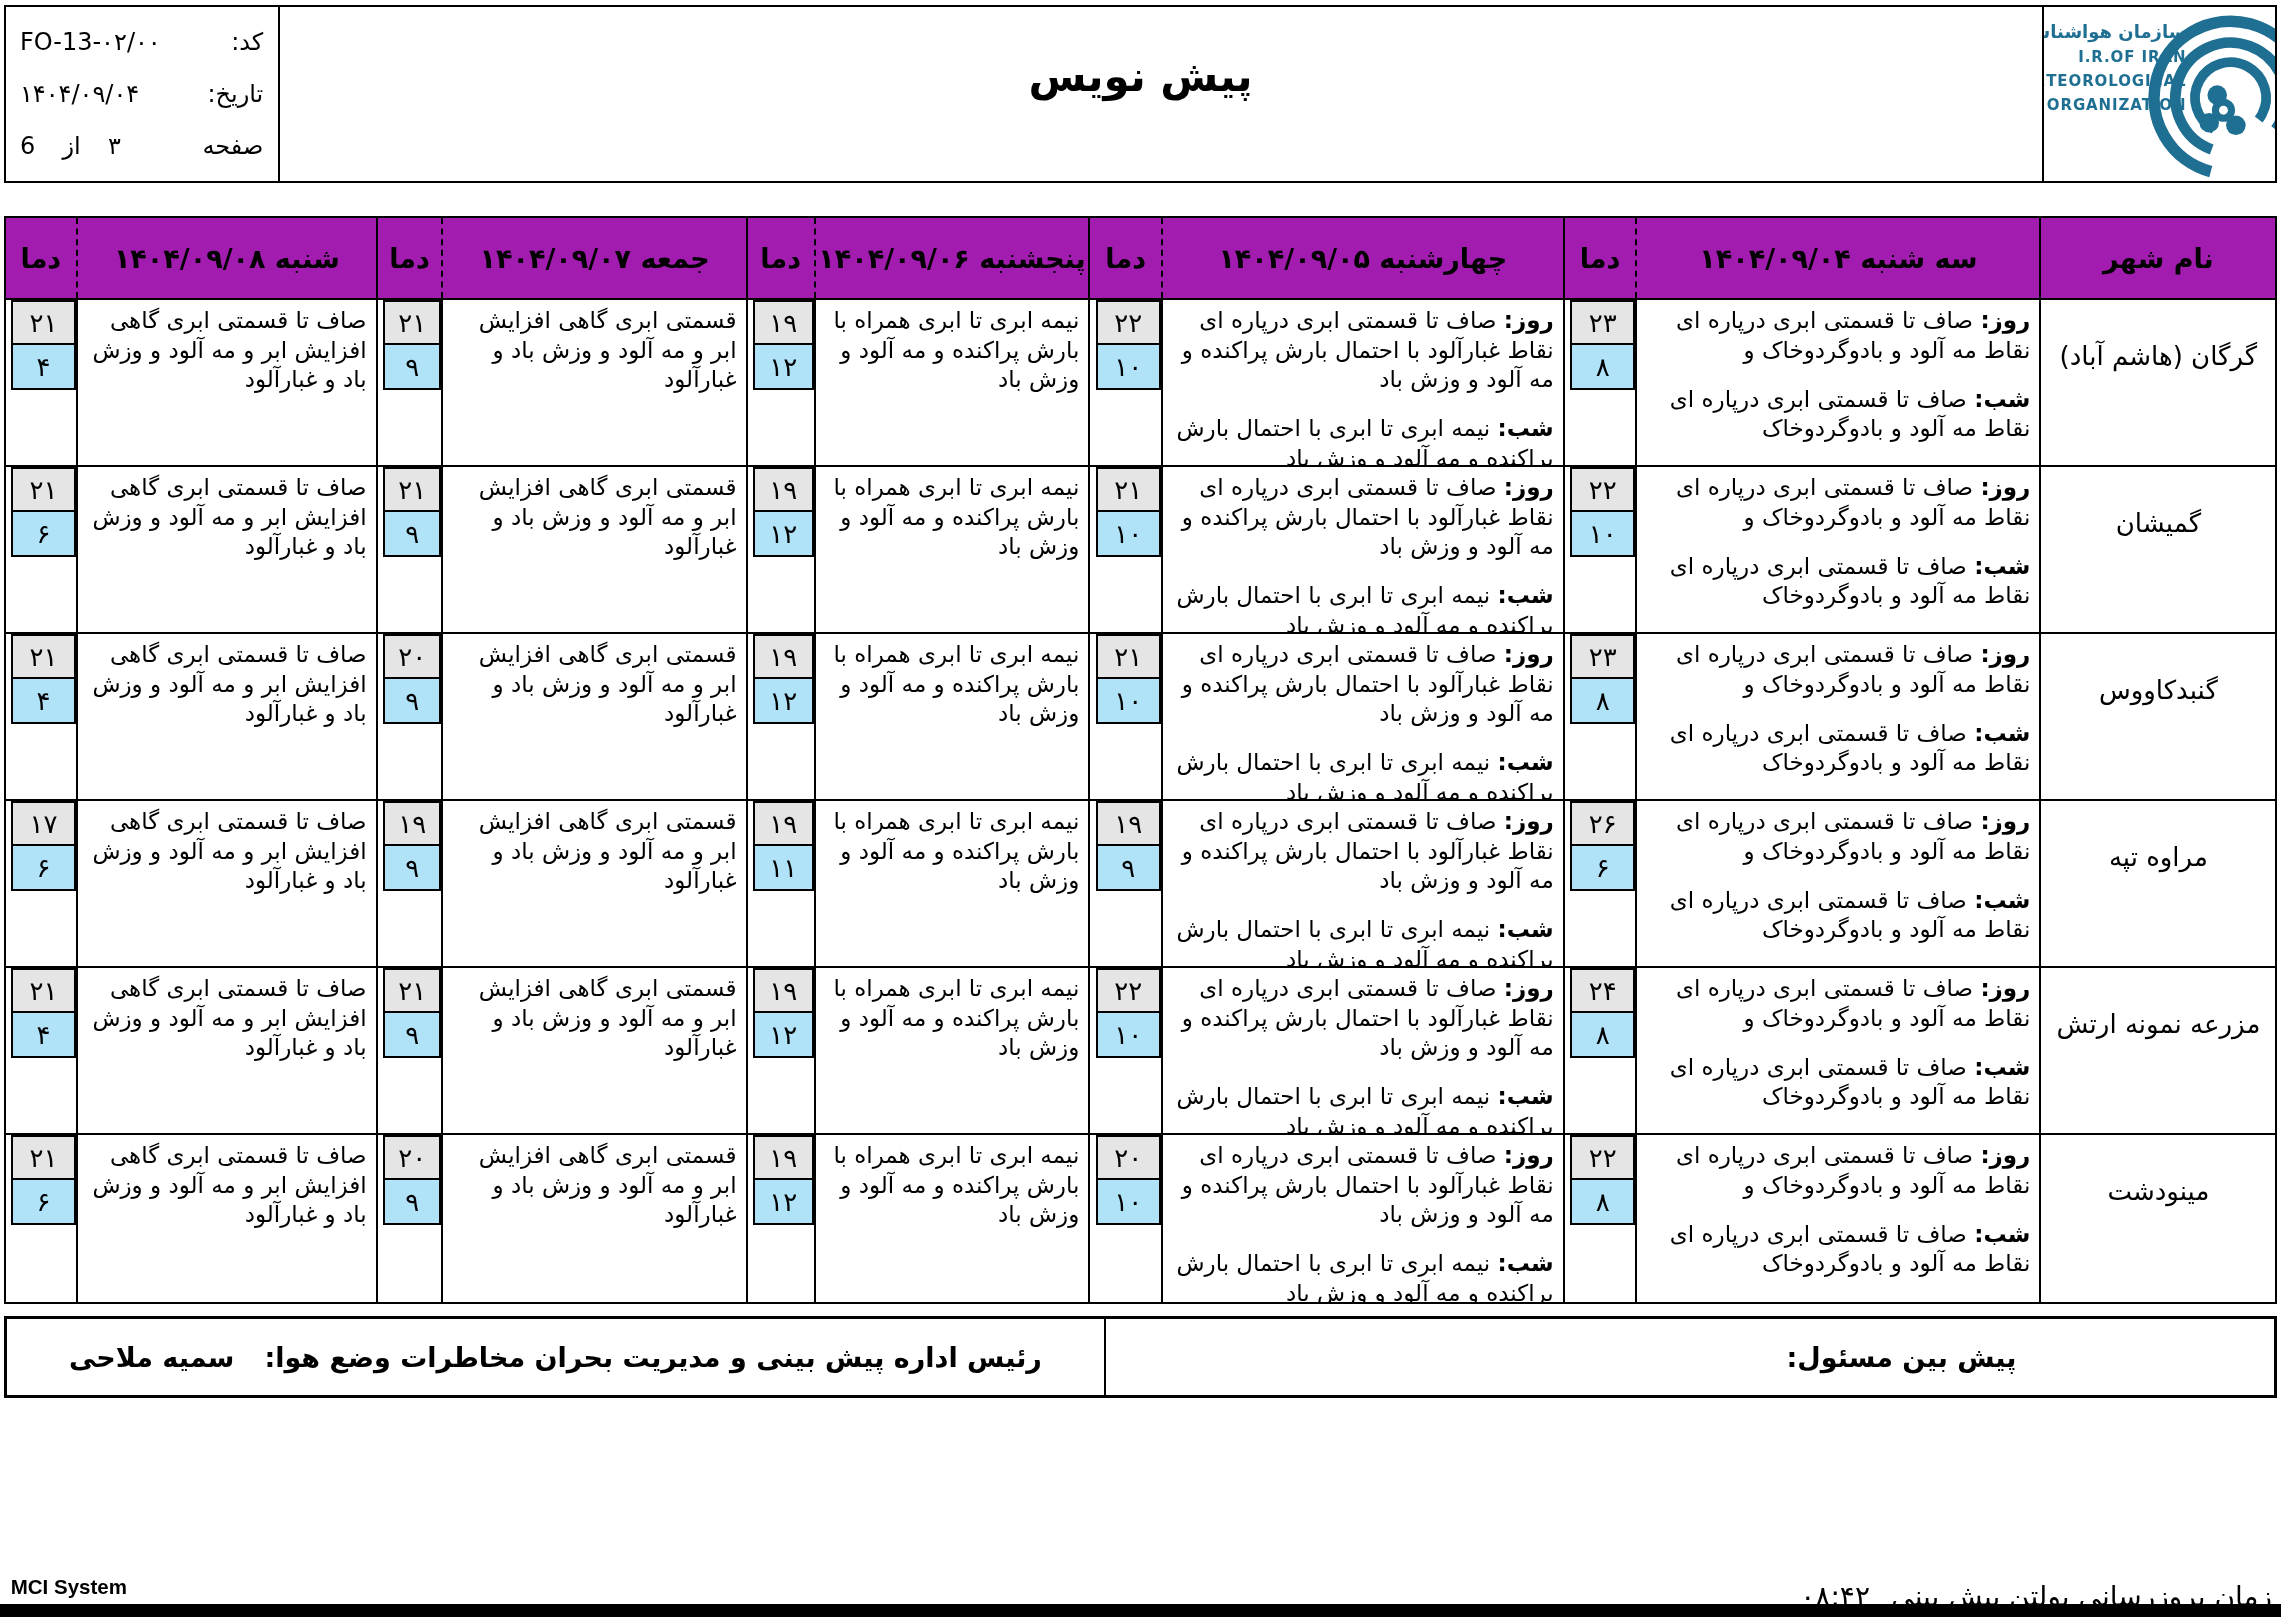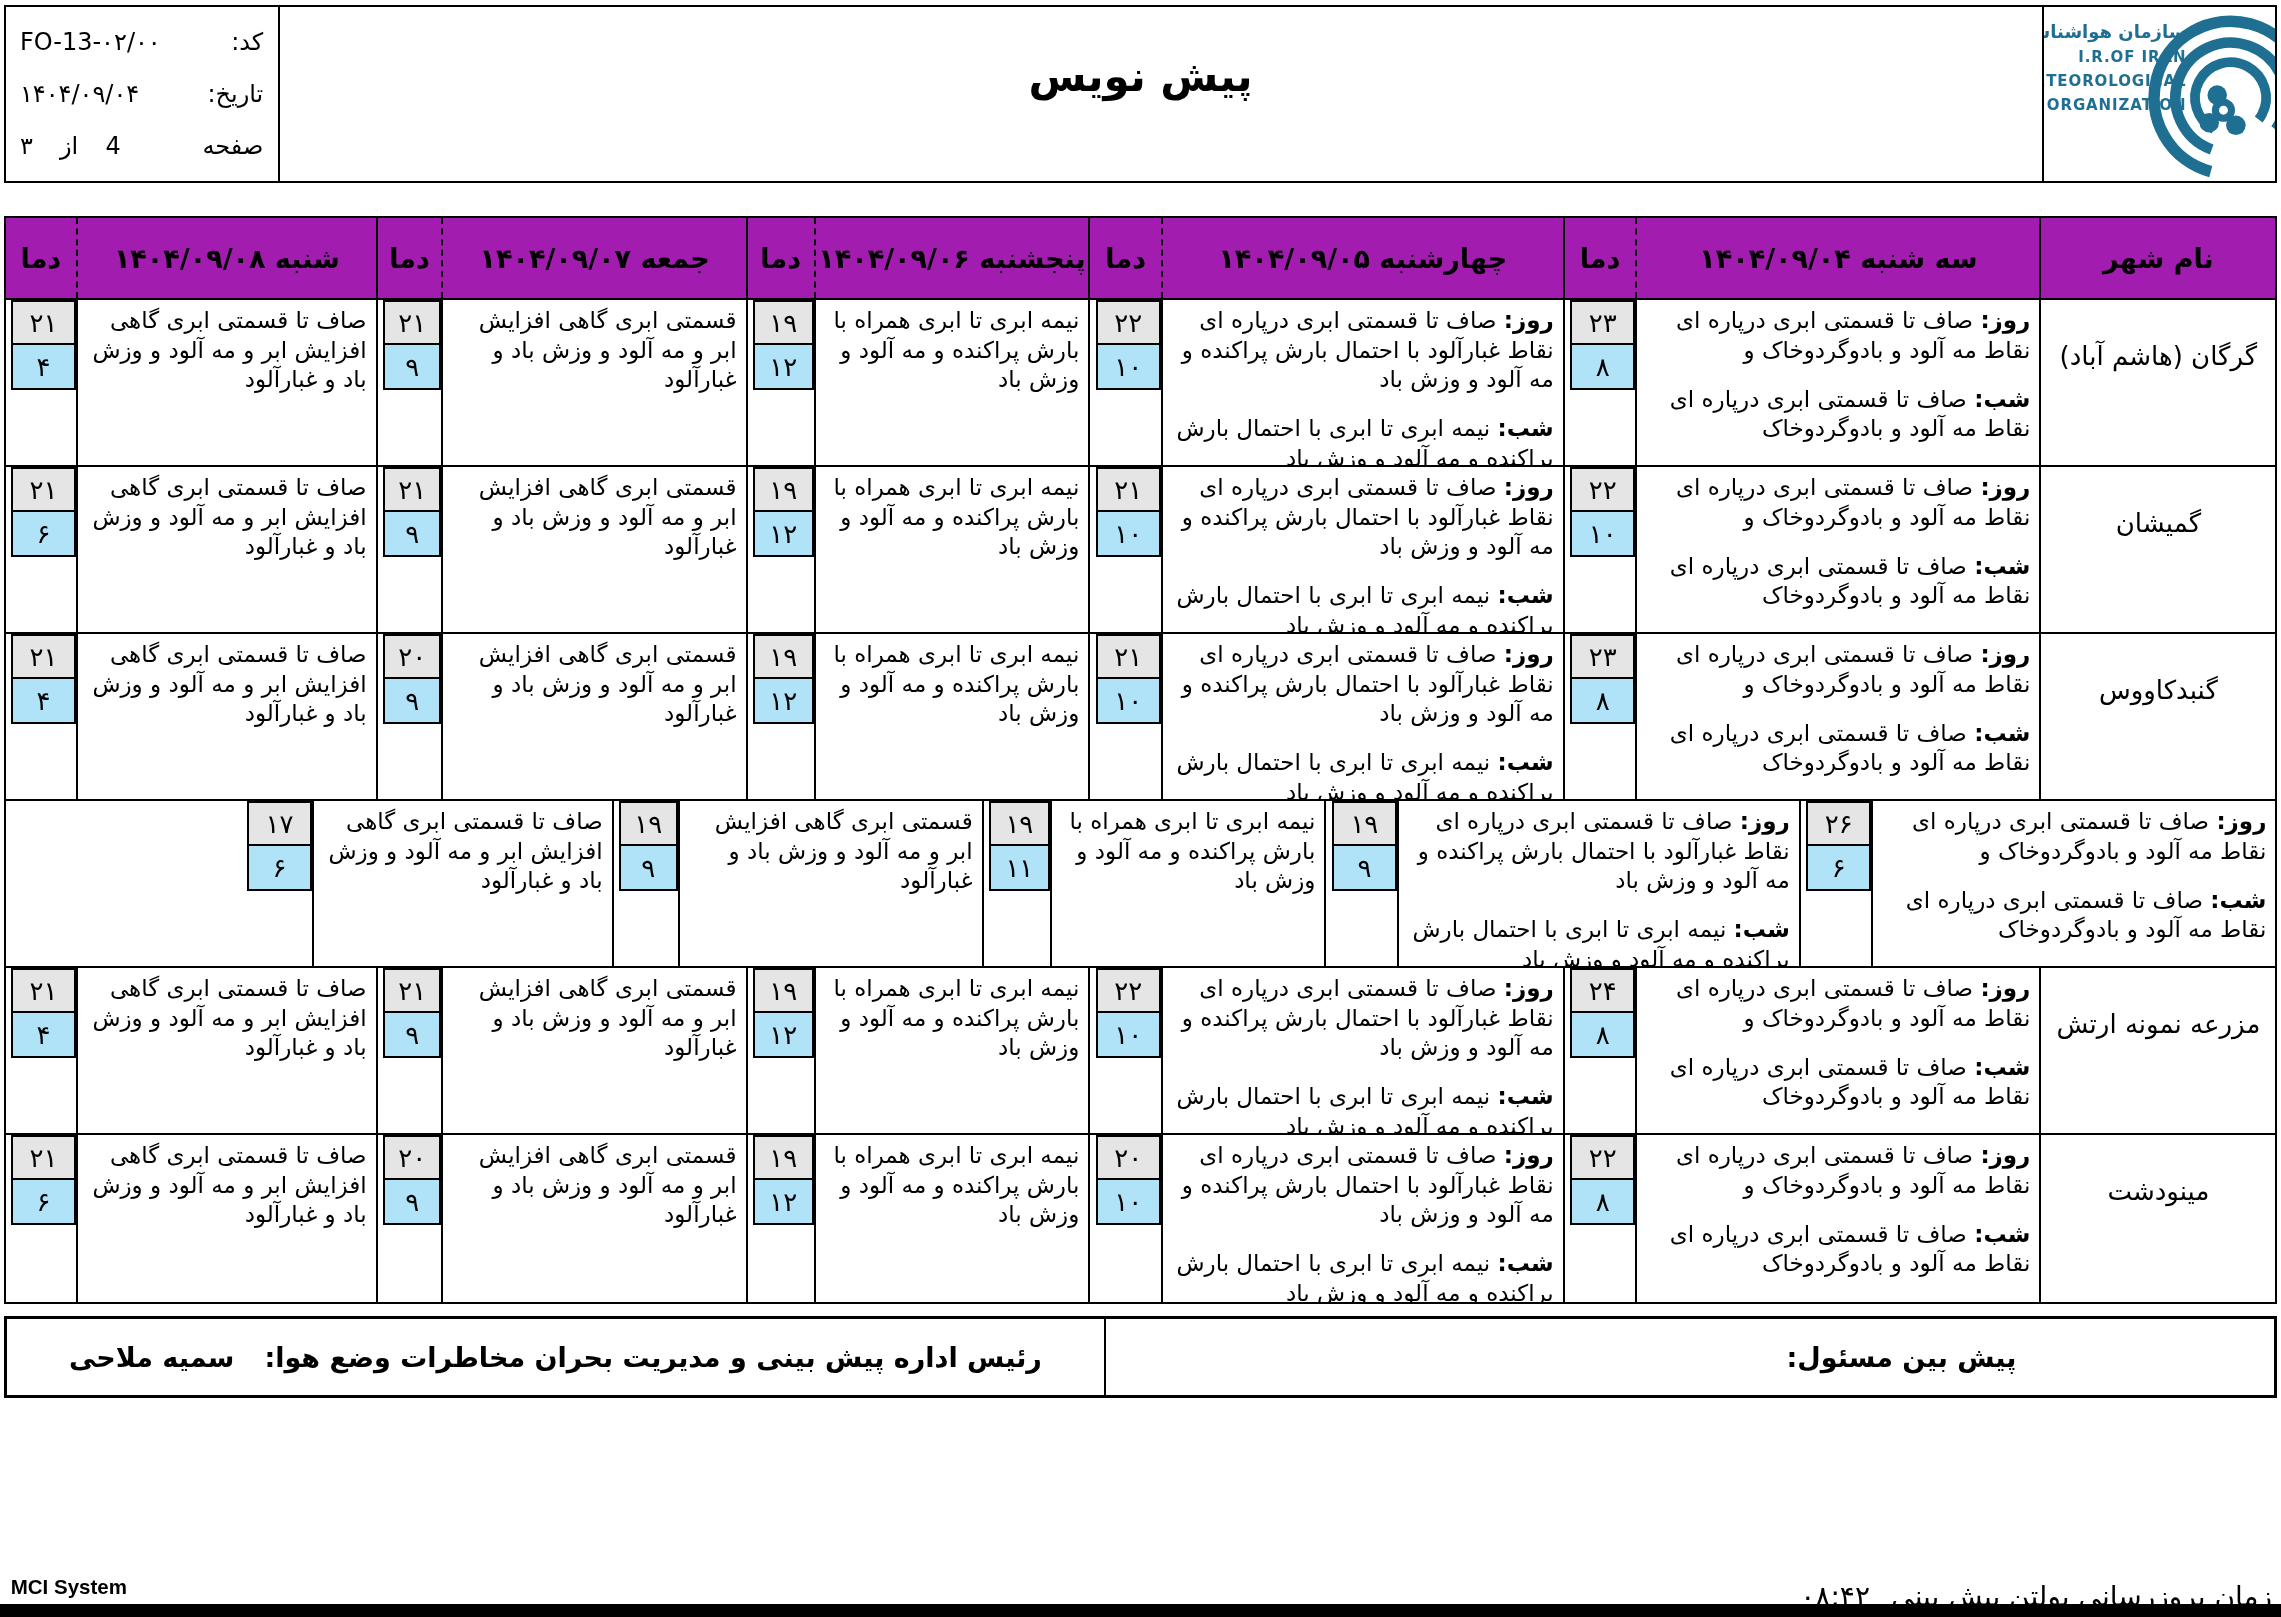--- a/index.html
+++ b/index.html
@@ -106,21 +106,21 @@
       <div class="info-row">
         <span>کد:</span>
         <span class="info-val">FO-13-۰۲/۰۰</span>
       </div>
       <div class="info-row">
         <span>تاریخ:</span>
         <span class="info-val">۱۴۰۴/۰۹/۰۴</span>
       </div>
       <div class="info-row">
         <span>صفحه</span>
-        <span class="page-val">4 از ۳</span>
+        <span class="page-val">۳ از 6</span>
       </div>
     </div>
     <div class="doc-title">پیش نویس</div>
     <div class="logo-box">
       <svg class="logo-svg" width="160" height="178" viewBox="0 0 180 200">
         <g fill="none" stroke="#1f6f93">
           <circle cx="112" cy="102" r="86" stroke-width="13" stroke-dasharray="430 111" transform="rotate(105 112 102)"></circle>
           <circle cx="112" cy="102" r="62" stroke-width="12" stroke-dasharray="308 82" transform="rotate(110 112 102)"></circle>
           <circle cx="112" cy="102" r="40" stroke-width="11" stroke-dasharray="195 57" transform="rotate(118 112 102)"></circle>
         </g>
@@ -297,20 +297,21 @@
         <p class="seg"><b class="l1"></b> <span class="s1">صاف تا قسمتی ابری گاهی افزایش ابر و مه آلود و وزش باد و غبارآلود</span></p>
         <p class="seg"><b class="l2"></b> <span class="s2"></span></p>
       </div>
       <div class="cell dtemp c-d5">
         <div class="tbox tmax">۲۱</div>
         <div class="tbox tmin">۴</div>
       </div>
     </div>
 
     <div class="trow">
+      <div class="cell city c-city">مراوه تپه</div>
 
       <div class="cell dtext c-t1">
         <p class="seg"><b class="l1">روز:</b> <span class="s1">صاف تا قسمتی ابری درپاره ای نقاط مه آلود و بادوگردوخاک و</span></p>
         <p class="seg"><b class="l2">شب:</b> <span class="s2">صاف تا قسمتی ابری درپاره ای نقاط مه آلود و بادوگردوخاک</span></p>
       </div>
       <div class="cell dtemp c-d1">
         <div class="tbox tmax">۲۶</div>
         <div class="tbox tmin">۶</div>
       </div>
 

